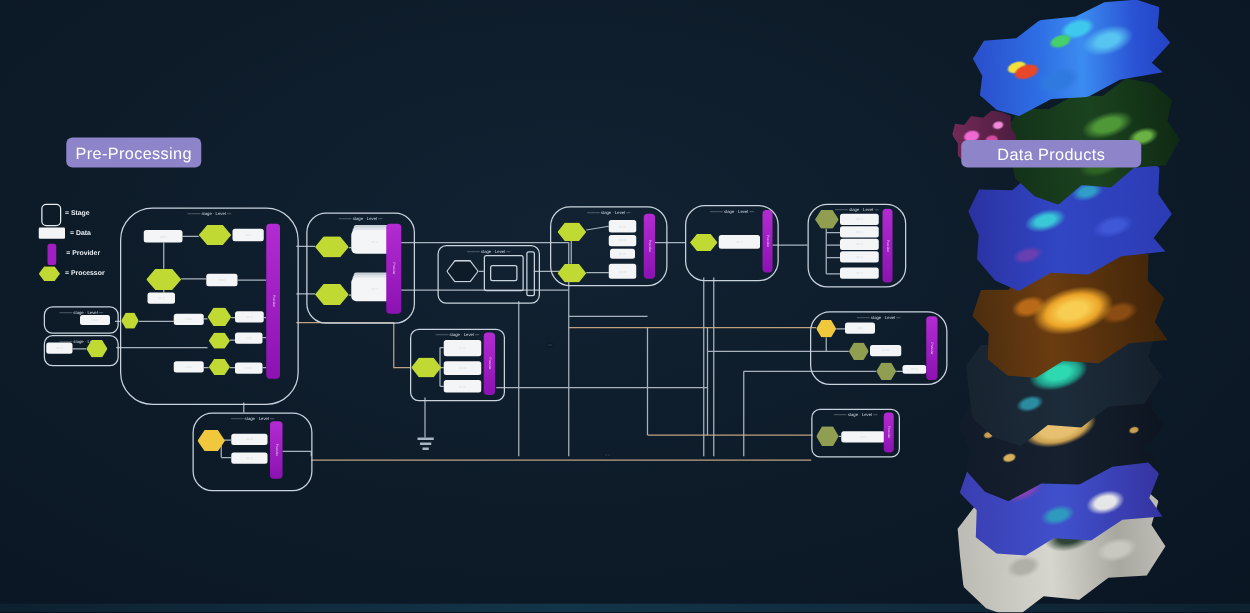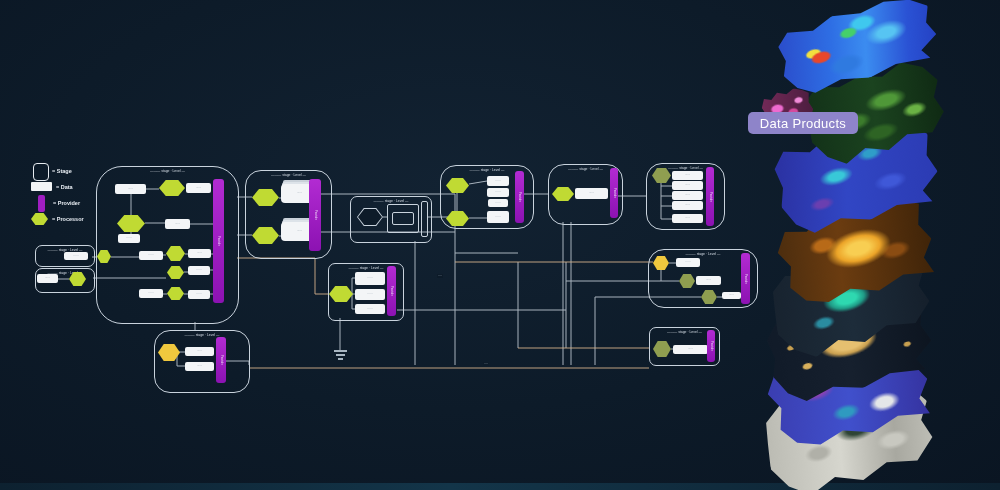--- a/index.html
+++ b/index.html
@@ -69,21 +69,22 @@
       <path d="M383 217 H387 M177 352 H185 M177 366 H185 M177 352 V366 M58 279 H69"></path>
     </g>
     <g stroke="#d3b08a" stroke-width="1" fill="none" opacity="0.9">
       <path d="M249 368 H649"></path>
       <path d="M455 262 H653"></path>
       <path d="M518 348 H650"></path>
       <path d="M237 258 L315 258 L315 294 L329 294"></path>
     </g>
   </svg>
 
-  <div class="badge" style="left:748px;top:112px;width:110px;height:22px;">Data Products</div>
+  <div class="badge" style="left:53px;top:110px;width:108px;height:24px;">Pre-Processing</div>
+  <div class="badge" style="left:769px;top:112px;width:144px;height:22px;">Data Products</div>
 
   <div>
     <div class="lg-stage" style="left:33px;top:163px;width:14px;height:16px;"></div>
     <div class="lg-label" style="left:52px;top:168px;">= Stage</div>
     <div class="lg-data" style="left:31px;top:182px;width:21px;height:9px;"></div>
     <div class="lg-label" style="left:56px;top:184px;">= Data</div>
     <div class="lg-prov" style="left:38px;top:195px;width:7px;height:17px;"></div>
     <div class="lg-label" style="left:53px;top:200px;">= Provider</div>
     <div class="lg-hex" style="left:31px;top:213px;width:17px;height:12px;"></div>
     <div class="lg-label" style="left:52px;top:216px;">= Processor</div>

